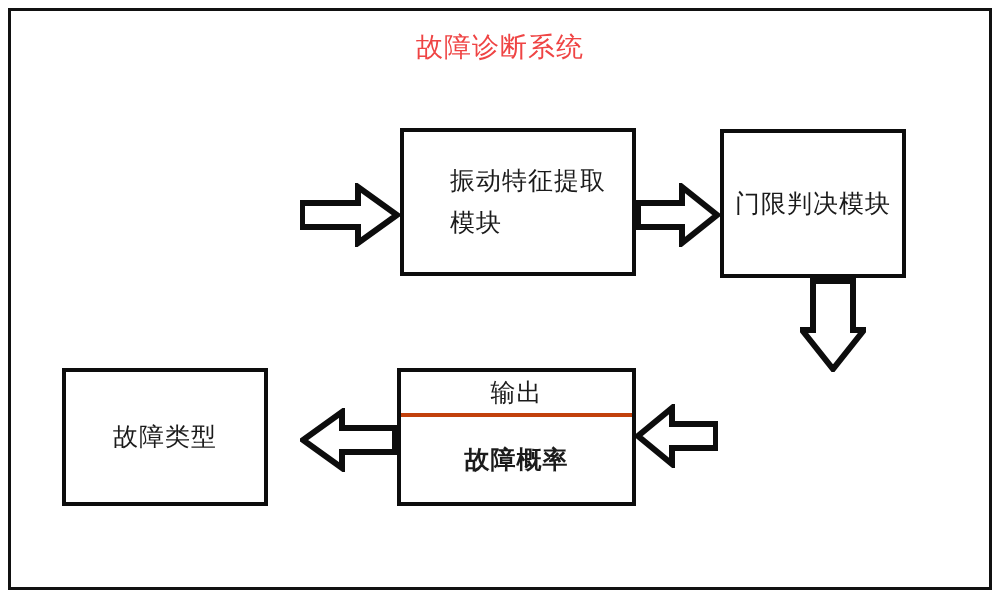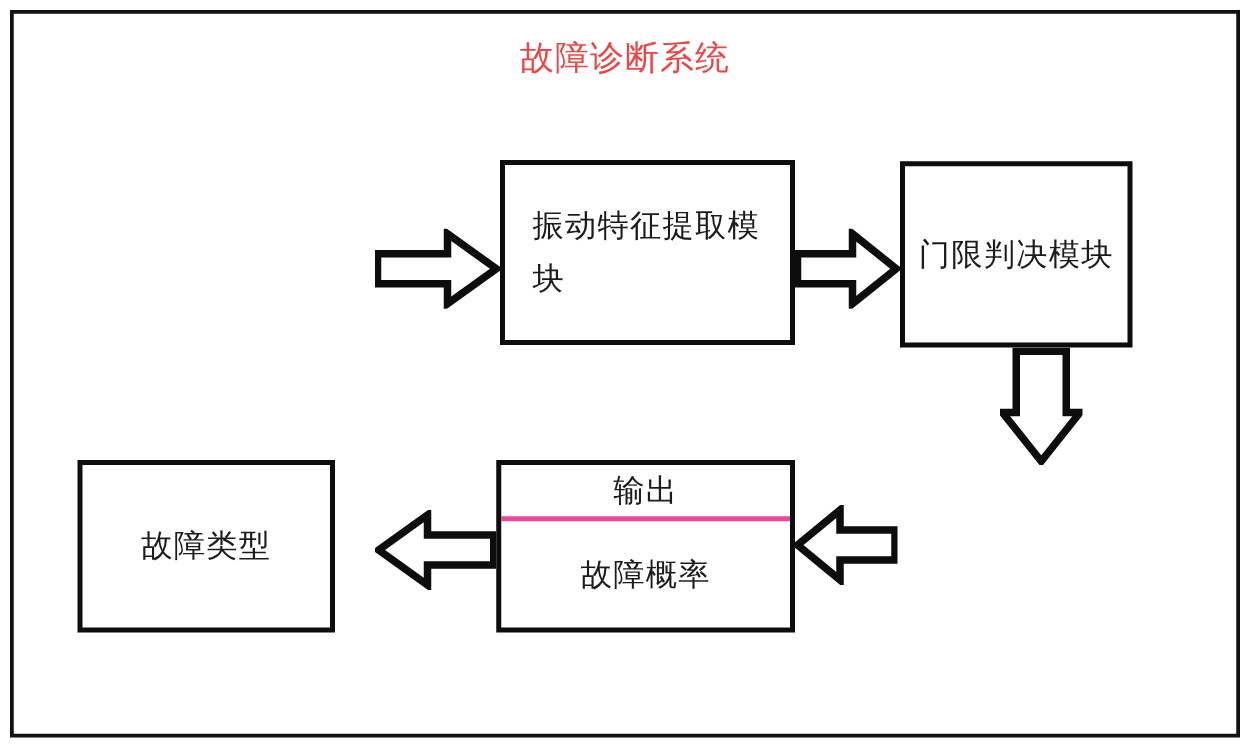--- a/index.html
+++ b/index.html
@@ -61,47 +61,49 @@
     text-align: center;
     padding: 0 8px;
     box-sizing: border-box;
   }
   
   .node.wrap .node-label {
     text-align: left;
     padding-left: 22px;
     padding-right: 14px;
     line-height: 42px;
+    margin-left: 24px;
   }
 
   
   #node-data-acquisition { left: 62px;  top: 128px; width: 238px; height: 148px; }
   #node-feature-extract  { left: 400px; top: 128px; width: 236px; height: 148px; }
   #node-threshold        { left: 720px; top: 129px; width: 186px; height: 149px; }
   #node-fault-type       { left: 62px;  top: 368px; width: 206px; height: 138px; }
   #node-output-split     { left: 397px; top: 368px; width: 239px; height: 138px; padding: 0; }
   #node-diagnosis        { left: 718px; top: 370px; width: 228px; height: 138px; }
 
   
   #node-output-split .split-top {
     position: absolute;
     left: 0; top: 0; right: 0;
     height: 45px;
-    border-bottom: 4px solid #ec4899;
+    border-bottom: 4px solid #c2410c;
     box-sizing: border-box;
     display: flex;
     align-items: center;
     justify-content: center;
   }
   #node-output-split .split-bottom {
     position: absolute;
     left: 0; top: 45px; right: 0; bottom: 0;
     display: flex;
     align-items: center;
     justify-content: center;
+    font-weight: bold;
   }
   #node-output-split .split-text {
     font-size: 25px;
     letter-spacing: 1px;
     color: #1b1b1b;
   }
 
   
   .arrow {
     position: absolute;

